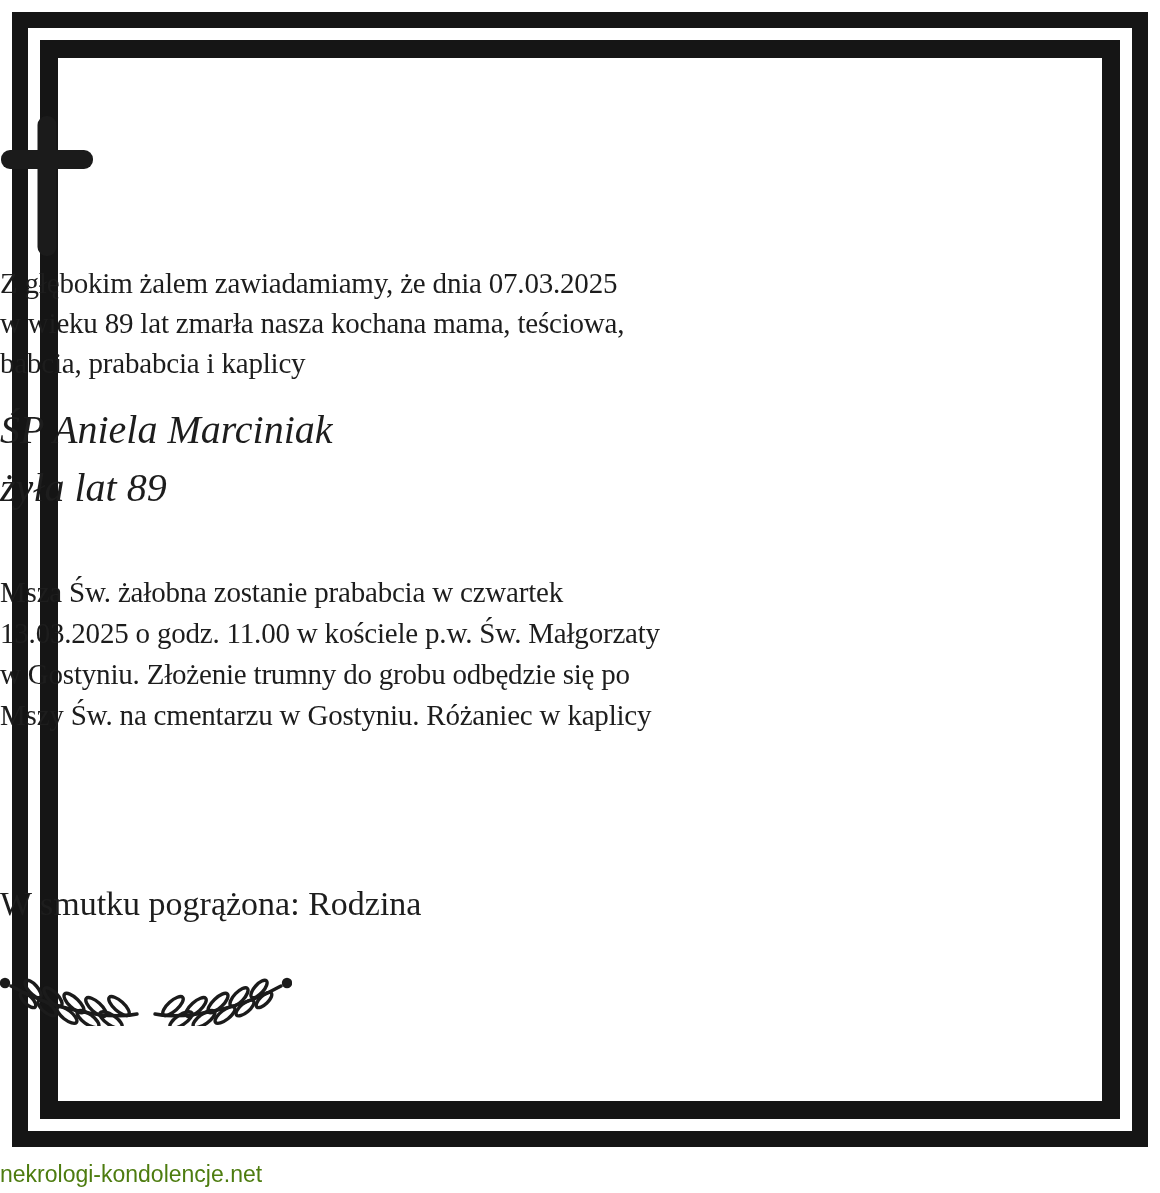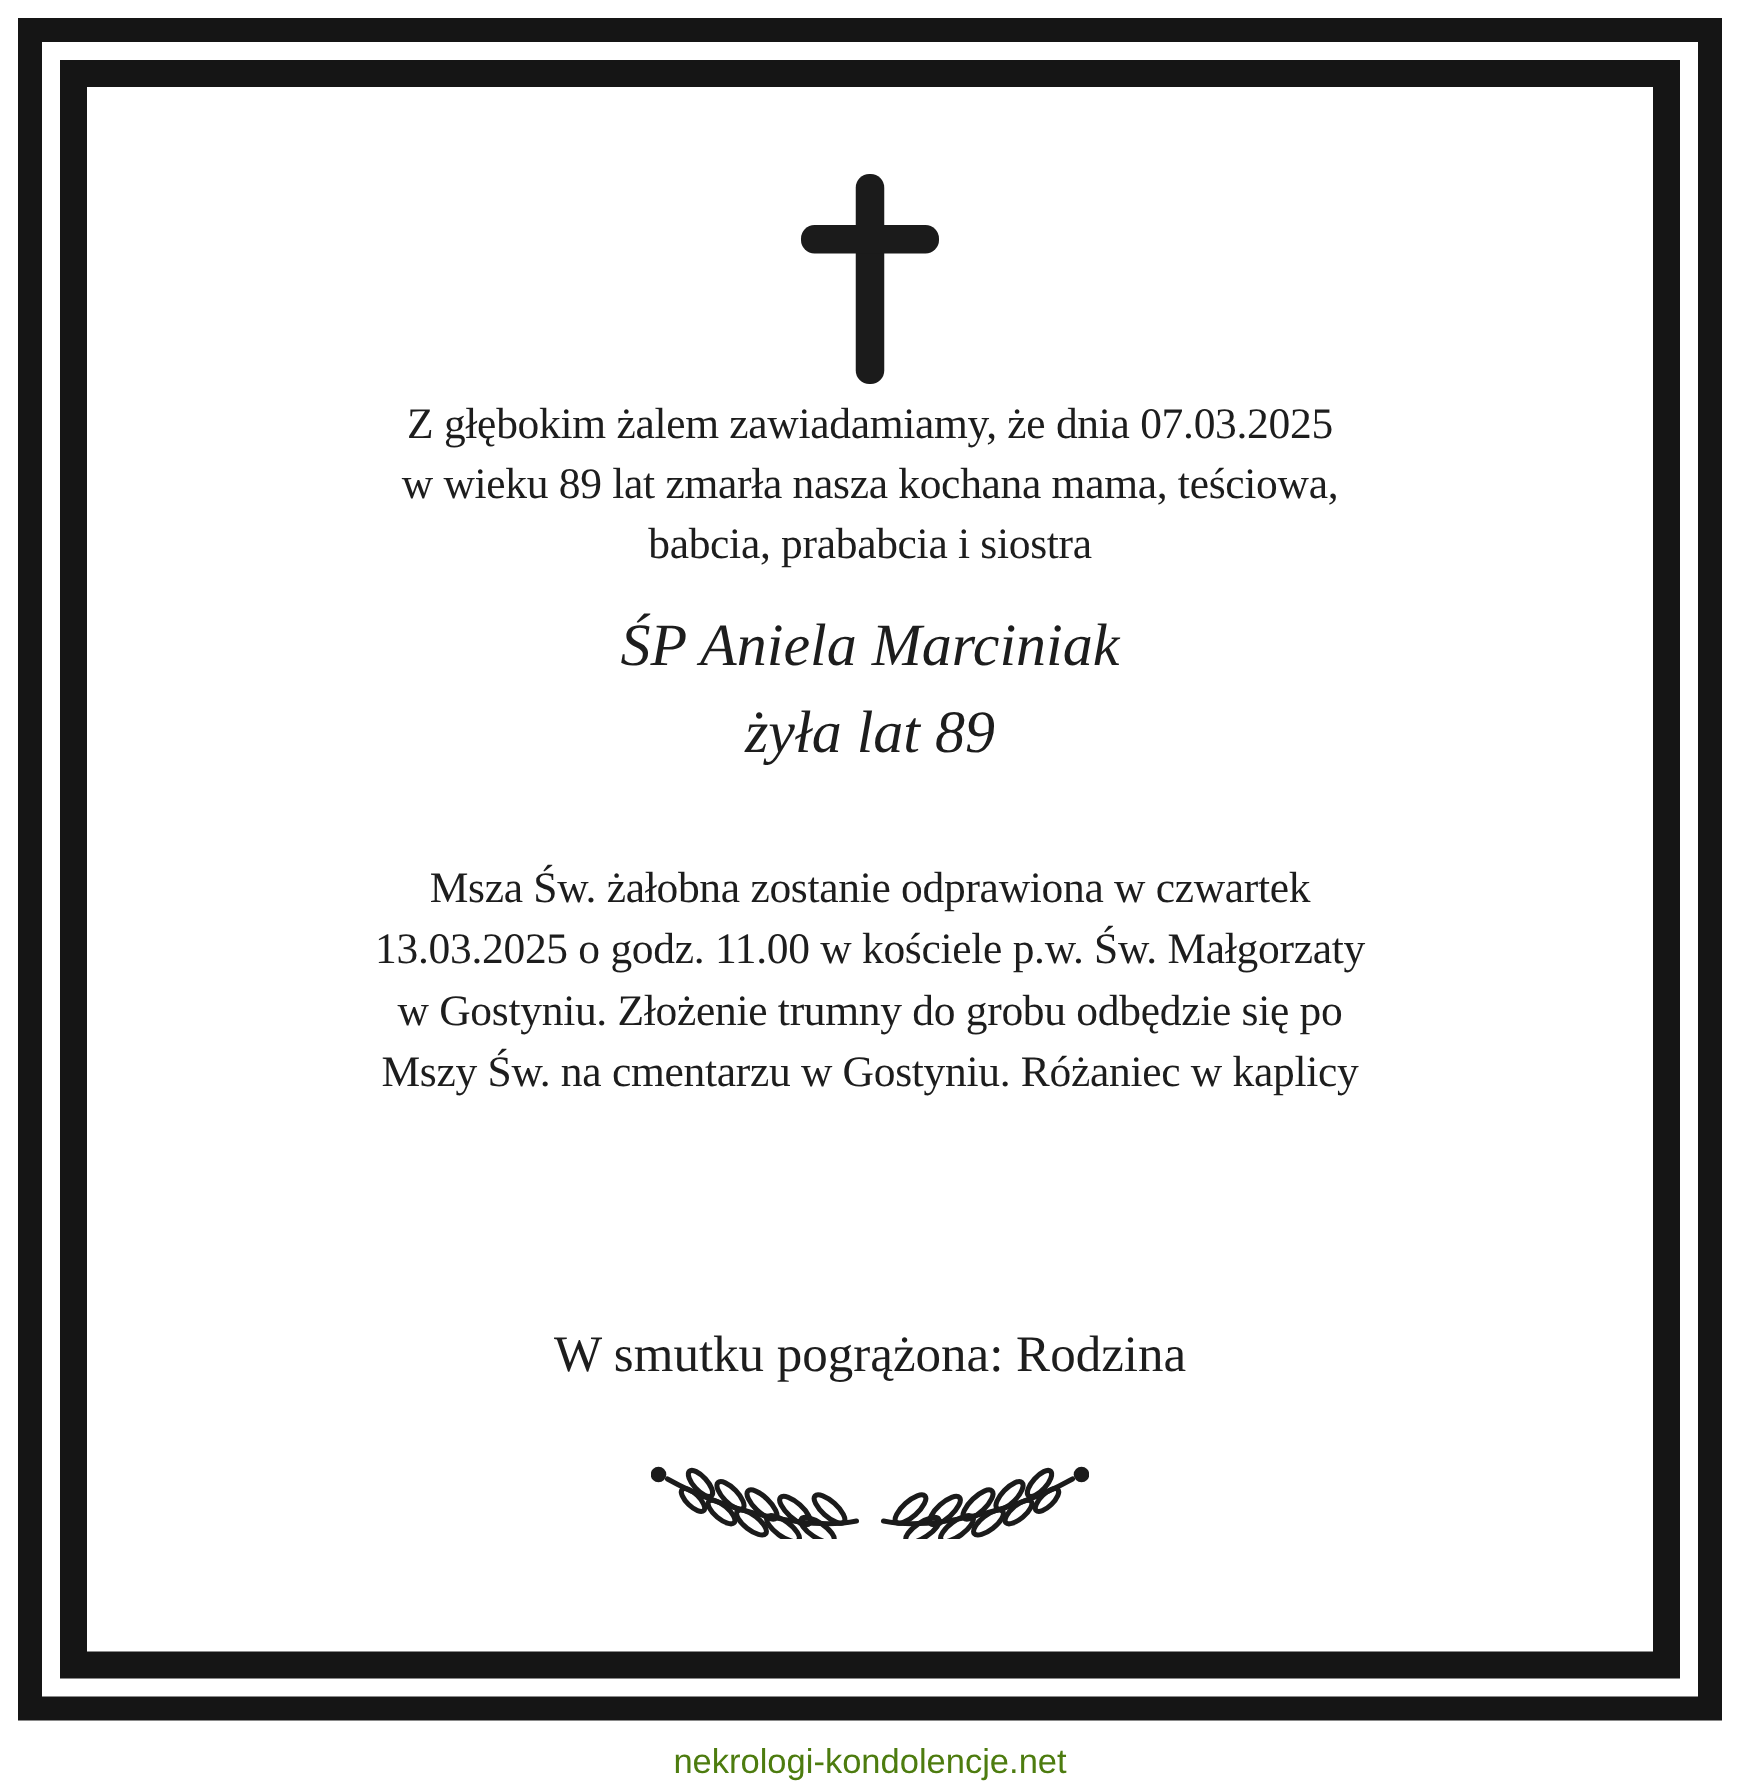--- a/index.html
+++ b/index.html
@@ -18,21 +18,21 @@
     position: absolute; left: 12px; top: 12px;
     width: 1136px; height: 1135px;
     border: 16px solid #151515;
   }
   .frame-inner {
     position: absolute; left: 40px; top: 40px;
     width: 1080px; height: 1079px;
     border: 18px solid #151515;
   }
 
-  .block { position: absolute; left: 0; width: 1160px; text-align: center; }
+  .block { position: absolute; left: 0; width: 1160px; text-align: left; }
 
   .cross-wrap { top: 116px; }
   .cross-wrap svg { display: inline-block; }
 
   .announcement { top: 263px; font-size: 29px; line-height: 40px; letter-spacing: -0.2px; }
   .announcement div { white-space: nowrap; }
 
   .name-block { top: 401px; font-style: italic; font-weight: 400; }
   .name-line { font-size: 40px; line-height: 58px; white-space: nowrap; }
 
@@ -62,30 +62,30 @@
   <div class="block cross-wrap">
     <svg width="94" height="140" viewBox="0 0 94 140" aria-hidden="true">
       <rect x="37.5" y="0" width="19" height="140" rx="9" fill="#1b1b1b"></rect>
       <rect x="1" y="34" width="92" height="19" rx="9" fill="#1b1b1b"></rect>
     </svg>
   </div>
 
   <div class="block announcement">
     <div>Z głębokim żalem zawiadamiamy, że dnia 07.03.2025</div>
     <div>w wieku 89 lat zmarła nasza kochana mama, teściowa,</div>
-    <div>babcia, prababcia i siostra</div>
+    <div>babcia, prababcia i kaplicy</div>
   </div>
 
   <div class="block name-block">
     <div class="name-line">ŚP Aniela Marciniak</div>
     <div class="name-line">żyła lat 89</div>
   </div>
 
   <div class="block funeral">
-    <div>Msza Św. żałobna zostanie odprawiona w czwartek</div>
+    <div>Msza Św. żałobna zostanie prababcia w czwartek</div>
     <div>13.03.2025 o godz. 11.00 w kościele p.w. Św. Małgorzaty</div>
     <div>w Gostyniu. Złożenie trumny do grobu odbędzie się po</div>
     <div>Mszy Św. na cmentarzu w Gostyniu. Różaniec w kaplicy</div>
   </div>
 
   <div class="block mourning">W smutku pogrążona: Rodzina</div>
 
   <div class="block laurel-wrap">
     <svg width="292" height="56" viewBox="0 0 292 56" aria-hidden="true">
       <defs>

